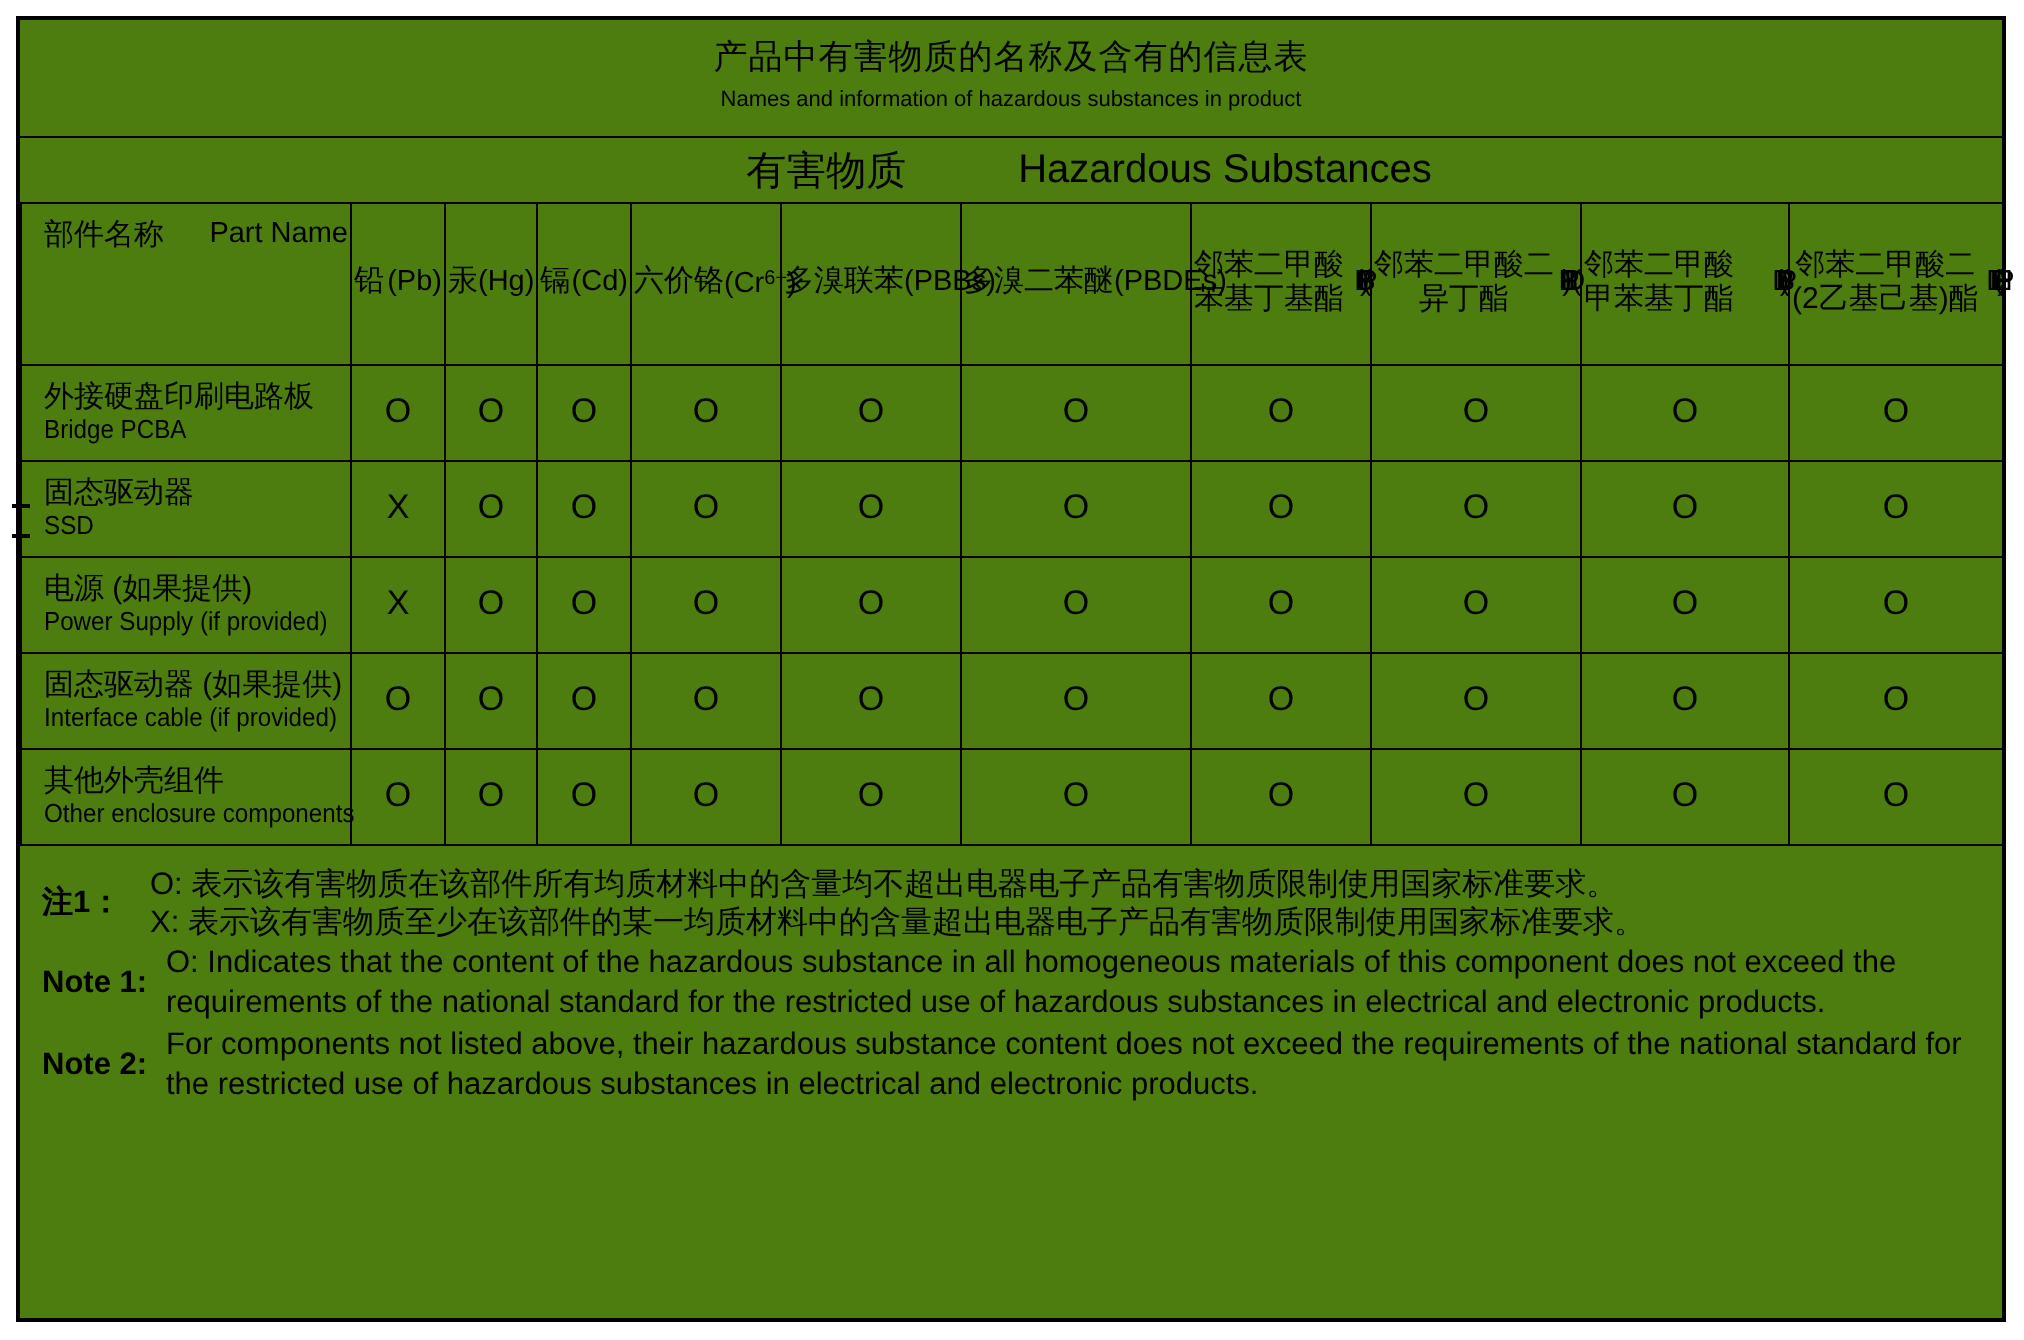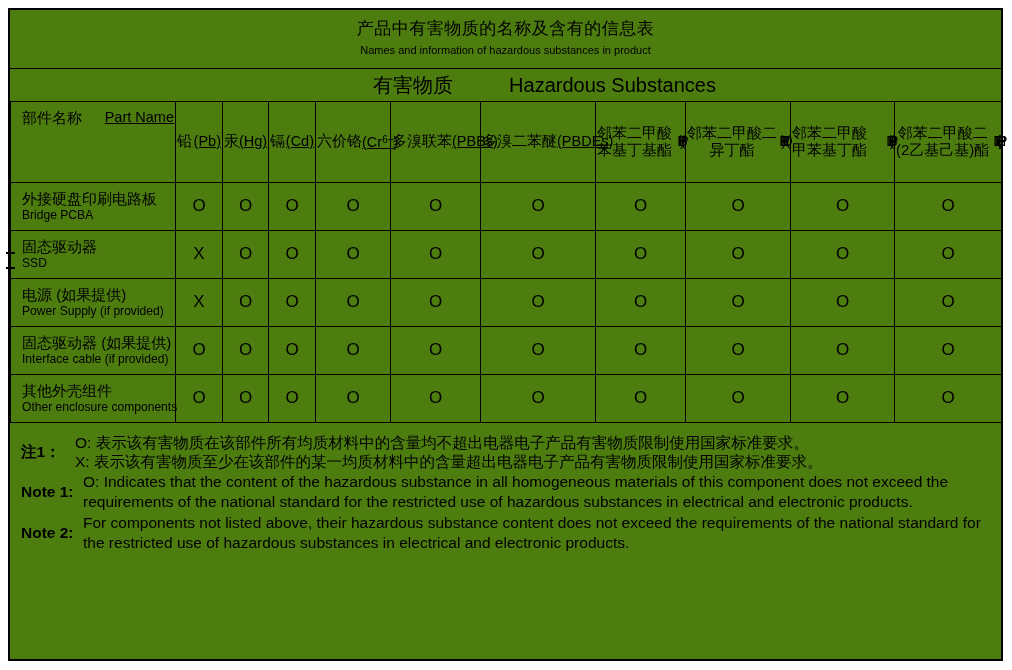--- a/index.html
+++ b/index.html
@@ -30,21 +30,21 @@
   table.grid{border-collapse:collapse;table-layout:fixed;width:100%;}
   .grid th,.grid td{border:1.5px solid #000;padding:0;box-sizing:border-box;}
   .grid tr.hdr th{border-top:none;font-weight:normal;height:80px;vertical-align:top;}
   .hcell{
     height:100%;display:flex;
     justify-content:space-between;align-items:center;
     padding:7px 1px 9px;box-sizing:border-box;
   }
   .hcell.left{align-items:flex-start;padding-left:11px;}
   .h-zh{font-size:15px;line-height:17px;text-align:center;white-space:nowrap;}
-  .h-abbr{font-size:14.5px;line-height:16px;text-decoration:underline;}
+  .h-abbr{font-size:14.5px;line-height:16px;}
   .h-abbr sup{font-size:10px;vertical-align:4px;}
   .squish{letter-spacing:-0.6em;display:inline-block;transform:translateX(-3px);}
   .grid td.val{height:48px;text-align:center;font-size:17px;}
   .grid td.name{height:48px;padding:4px 2px 4px 11px;vertical-align:middle;}
   .name .r-zh{font-size:15px;line-height:17px;white-space:nowrap;}
   .name .r-en{font-size:13px;line-height:15px;}
   .name .r-en span{display:inline-block;transform:scaleX(.93);transform-origin:0 50%;white-space:nowrap;}
   
   .notes{padding:10px 16px 0 11px;}
   .n-row{display:flex;align-items:center;}

